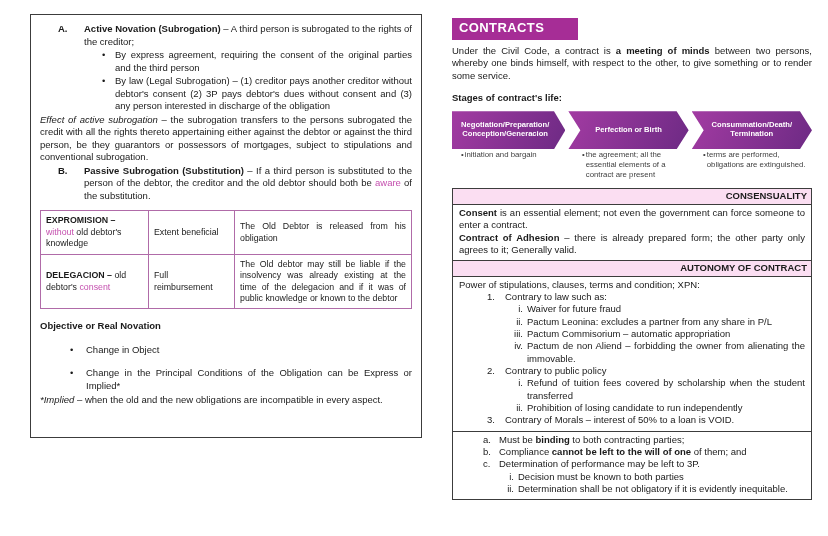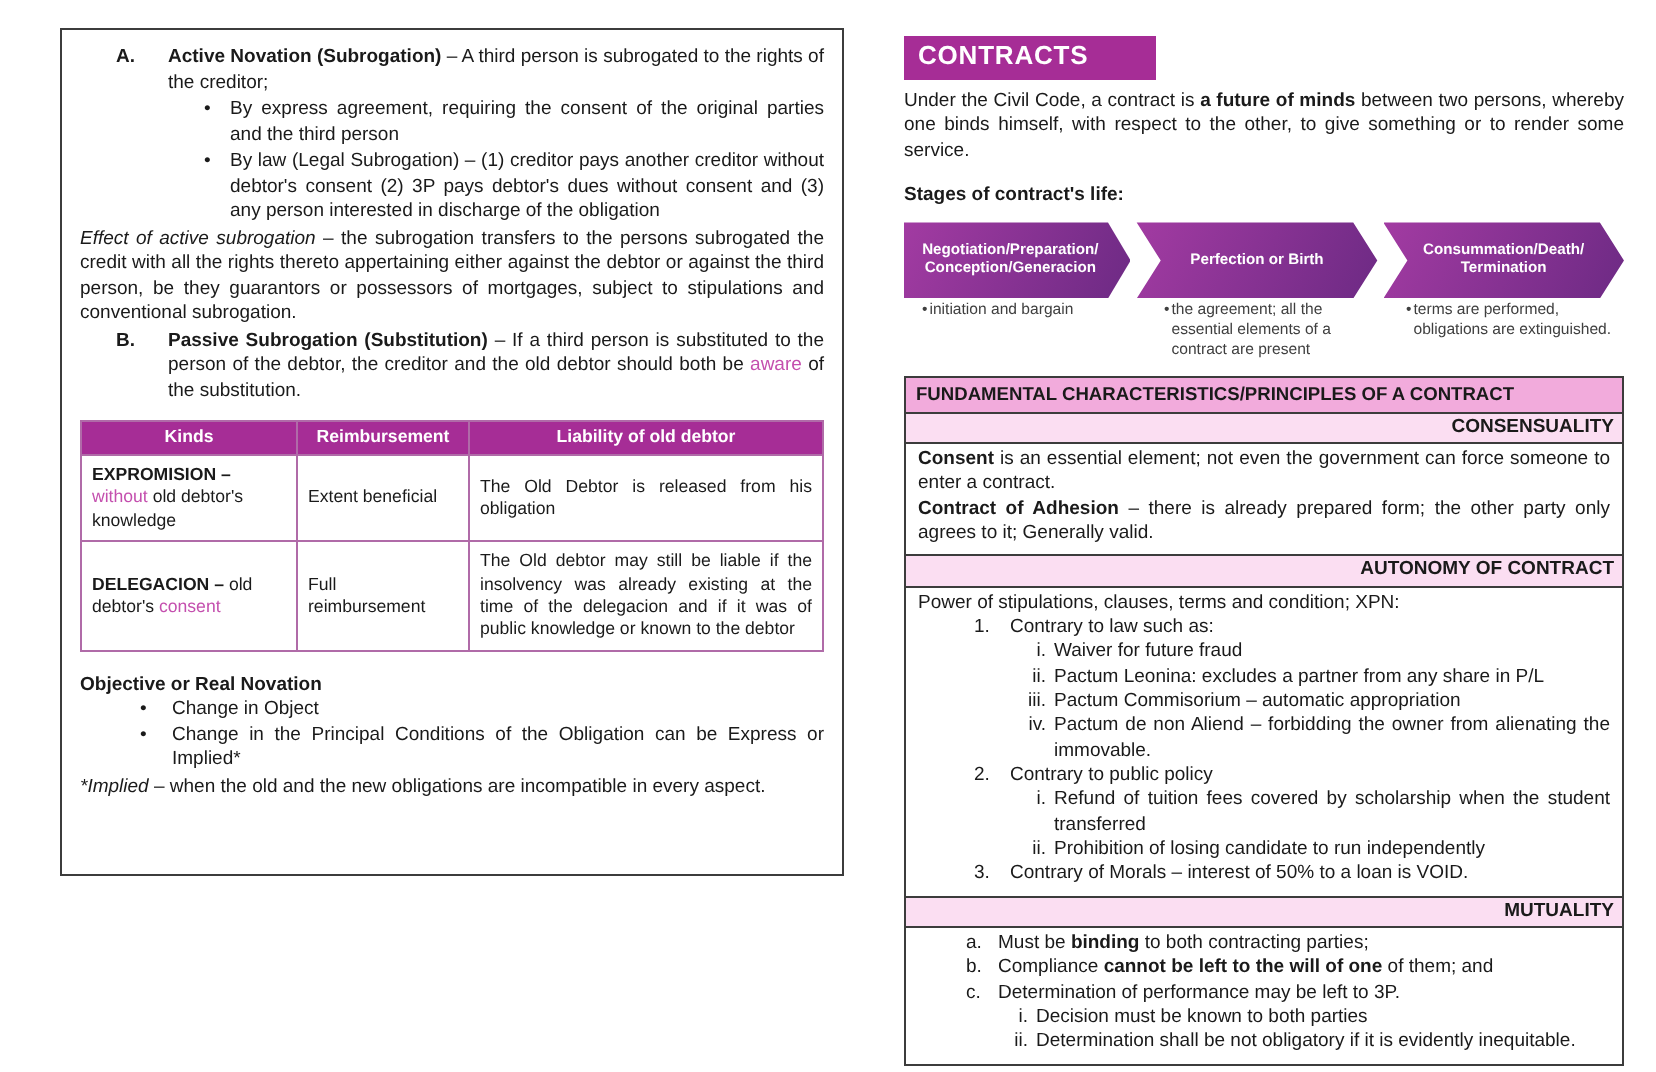--- a/index.html
+++ b/index.html
@@ -10,21 +10,21 @@
   
   .left-box{position:absolute;left:30px;top:14px;width:392px;min-height:424px;
             border:1px solid var(--border-dark,#3c3c3c);padding:7px 9px;
             font-size:9.5px;line-height:1.32;background:#fff}
   .hang{display:flex;margin-left:18px;margin-top:1px}
   .hang .lbl{width:26px;flex:none;font-weight:bold}
   .hang .body{flex:1;text-align:justify}
   .lbullet{display:flex;margin-left:62px;margin-top:1px}
   .lbullet::before{content:"•";width:13px;flex:none}
   .lbullet .body{flex:1;text-align:justify}
-  .obullet{display:flex;margin-left:30px;margin-top:0}
+  .obullet{display:flex;margin-left:30px;margin-top:11px}
   .obullet::before{content:"•";width:16px;flex:none}
   .obullet .body{flex:1;text-align:justify}
   .para{text-align:justify;margin-top:1px}
   .b{font-weight:bold}
   .i{font-style:italic}
   .hl{color:var(--highlight,#c44fae)}
 
   .ktable{width:100%;border-collapse:collapse;margin:8px 0 7px;font-size:8.8px;line-height:1.3}
   .ktable th{background:var(--magenta,#a62d96);color:#fff;text-align:center;font-weight:bold;
              padding:2px 3px;border:1px solid var(--table-border,#b06ba8)}
@@ -93,25 +93,20 @@
     <span class="body"><span class="b">Passive Subrogation (Substitution)</span><span> – If a third person is substituted to the person of the debtor, the creditor and the old debtor should both be </span><span class="hl">aware</span><span> of the substitution.</span></span>
   </div>
 
   <table class="ktable">
     <colgroup>
         <col style="width:108px">
         <col style="width:86px">
         <col>
       </colgroup>
     <tbody>
-        <tr>
-      <th>Kinds</th>
-      <th>Reimbursement</th>
-      <th>Liability of old debtor</th>
-    </tr>
     <tr>
       <td><span class="b">EXPROMISION – </span><span class="hl">without</span><span> old debtor's knowledge</span></td>
       <td>Extent beneficial</td>
       <td class="just">The Old Debtor is released from his obligation</td>
     </tr>
     <tr>
       <td><span class="b">DELEGACION – </span><span>old debtor's </span><span class="hl">consent</span></td>
       <td>Full reimbursement</td>
       <td class="just">The Old debtor may still be liable if the insolvency was already existing at the time of the delegacion and if it was of public knowledge or known to the debtor</td>
     </tr>
@@ -129,21 +124,21 @@
   <div class="para">
     <span class="i">*Implied</span><span> – when the old and the new obligations are incompatible in every aspect.</span>
   </div>
 </div>
 
 <div class="right-col">
 
   <div class="contracts-banner">CONTRACTS</div>
 
   <div class="intro">
-    <span>Under the Civil Code, a contract is </span><span class="b">a future of minds</span><span> between two persons, whereby one binds himself, with respect to the other, to give something or to render some service.</span>
+    <span>Under the Civil Code, a contract is </span><span class="b">a meeting of minds</span><span> between two persons, whereby one binds himself, with respect to the other, to give something or to render some service.</span>
   </div>
 
   <div class="stages-label">Stages of contract's life:</div>
 
   <div class="arrows">
     <div class="arrow first">
         <span>Negotiation/Preparation/ Conception/Generacion</span>
       </div>
     <div class="arrow notched">
         <span>Perfection or Birth</span>
@@ -158,21 +153,20 @@
       </div>
     <div class="stage-desc">
         <span>the agreement; all the essential elements of a contract are present</span>
       </div>
     <div class="stage-desc">
         <span>terms are performed, obligations are extinguished.</span>
       </div>
   </div>
 
   <div class="char-table">
-    <div class="char-row fund-header">FUNDAMENTAL CHARACTERISTICS/PRINCIPLES OF A CONTRACT</div>
 
     <div class="char-row sub-header">CONSENSUALITY</div>
     <div class="char-row char-body">
       <div><span class="b">Consent</span><span> is an essential element; not even the government can force someone to enter a contract.</span></div>
       <div><span class="b">Contract of Adhesion</span><span> – there is already prepared form; the other party only agrees to it; Generally valid.</span></div>
     </div>
 
     <div class="char-row sub-header">AUTONOMY OF CONTRACT</div>
     <div class="char-row char-body">
       <div>Power of stipulations, clauses, terms and condition; XPN:</div>
@@ -210,21 +204,20 @@
         <span class="num">ii.</span>
         <span class="txt">Prohibition of losing candidate to run independently</span>
       </div>
 
       <div class="ol1">
         <span class="num">3.</span>
         <span class="txt">Contrary of Morals – interest of 50% to a loan is VOID.</span>
       </div>
     </div>
 
-    <div class="char-row sub-header">MUTUALITY</div>
     <div class="char-row char-body">
       <div class="ml1">
         <span class="num">a.</span>
         <span class="txt"><span>Must be </span><span class="b">binding</span><span> to both contracting parties;</span></span>
       </div>
       <div class="ml1">
         <span class="num">b.</span>
         <span class="txt"><span>Compliance </span><span class="b">cannot be left to the will of one</span><span> of them; and</span></span>
       </div>
       <div class="ml1">

